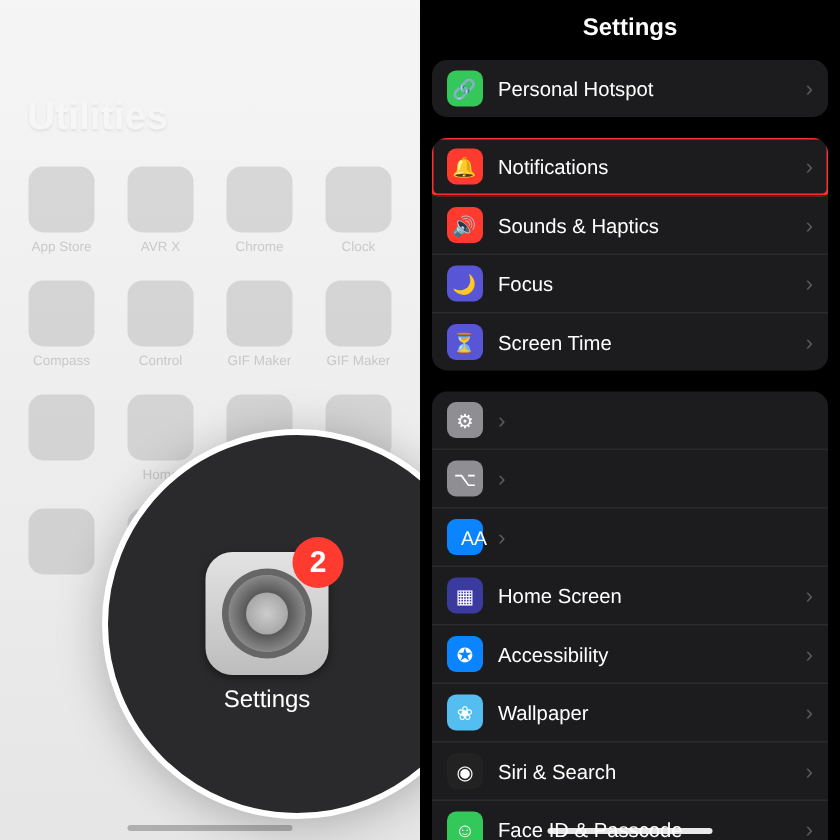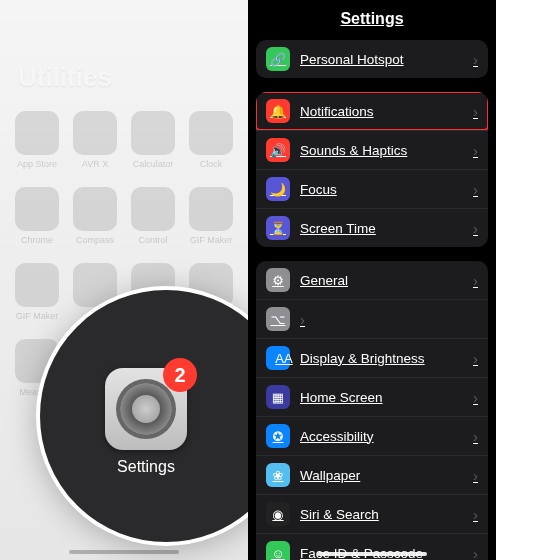--- a/index.html
+++ b/index.html
@@ -1,17 +1,17 @@
 <!DOCTYPE html>
 <html><head>
   <meta charset="utf-8">
   <style>
     * { margin:0; padding:0; box-sizing:border-box; font-family:-apple-system,Helvetica,Arial,sans-serif; }
     body { width:560px; height:560px; background:#fff; display:flex; }
-    .pane { width:248px; height:560px; position:relative; overflow:hidden;text-decoration:underline; }
+    .pane { width:280px; height:560px; position:relative; overflow:hidden; }
     
     .left { background:linear-gradient(#f5f5f5,#e6e6e6); }
     .fade { position:absolute; inset:0; padding:12px 14px; opacity:.25; }
     .folder-title { color:#fff; font-size:26px; font-weight:600; text-shadow:0 1px 2px rgba(0,0,0,.3); margin:50px 0 18px 4px; }
     .grid { display:grid; grid-template-columns:repeat(4,1fr); gap:18px 12px; }
     .app { display:flex; flex-direction:column; align-items:center; gap:4px; }
     .app .ico { width:44px; height:44px; border-radius:10px; background:#888; }
     .app .lbl { font-size:9px; color:#555; text-align:left; white-space:nowrap; max-width:56px; overflow:hidden; }
     .hbar { position:absolute; bottom:6px; left:50%; width:110px; height:4px; border-radius:3px; background:#333; transform:translateX(-50%); opacity:.3; }
     
@@ -46,29 +46,25 @@
         <div class="app">
           <div class="ico"></div>
           <div class="lbl">App Store</div>
         </div>
         <div class="app">
           <div class="ico"></div>
           <div class="lbl">AVR X</div>
         </div>
         <div class="app">
           <div class="ico"></div>
-          <div class="lbl">Calculator</div>
+          <div class="lbl">Chrome</div>
         </div>
         <div class="app">
           <div class="ico"></div>
           <div class="lbl">Clock</div>
-        </div>
-        <div class="app">
-          <div class="ico"></div>
-          <div class="lbl">Chrome</div>
         </div>
         <div class="app">
           <div class="ico"></div>
           <div class="lbl">Compass</div>
         </div>
         <div class="app">
           <div class="ico"></div>
           <div class="lbl">Control</div>
         </div>
         <div class="app">
@@ -150,30 +146,28 @@
         </div>
         <div class="row">
           <div class="ic" style="background: rgb(88, 86, 214);">⏳</div>
           <div class="txt">Screen Time</div>
           <div class="chev">›</div>
         </div>
       </div>
       <div class="group">
         <div class="row">
           <div class="ic" style="background: rgb(142, 142, 147);">⚙︎</div>
-          <div class="txt">General</div>
           <div class="chev">›</div>
         </div>
         <div class="row">
           <div class="ic" style="background: rgb(142, 142, 147);">⌥</div>
           <div class="chev">›</div>
         </div>
         <div class="row">
           <div class="ic" style="background: rgb(10, 132, 255); padding-left: 12px;">AA</div>
-          <div class="txt">Display &amp; Brightness</div>
           <div class="chev">›</div>
         </div>
         <div class="row">
           <div class="ic" style="background: rgb(58, 58, 159);">▦</div>
           <div class="txt">Home Screen</div>
           <div class="chev">›</div>
         </div>
         <div class="row">
           <div class="ic" style="background: rgb(10, 132, 255);">✪</div>
           <div class="txt">Accessibility</div>

